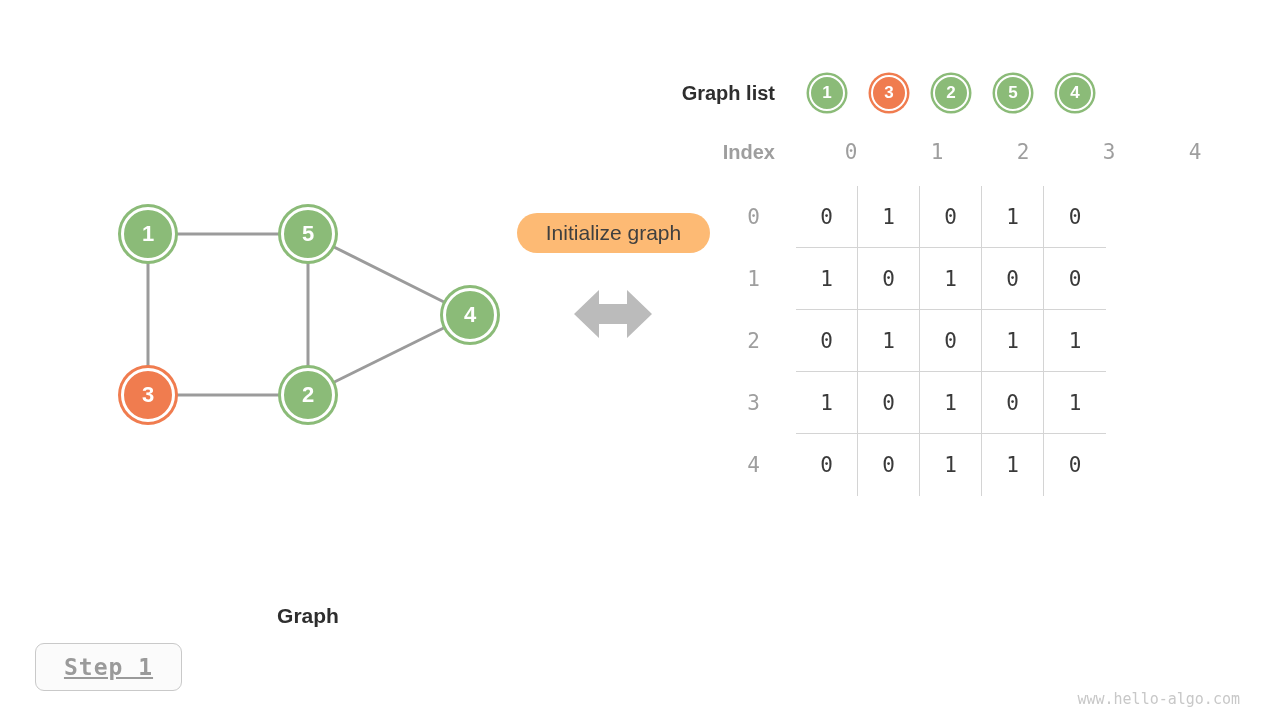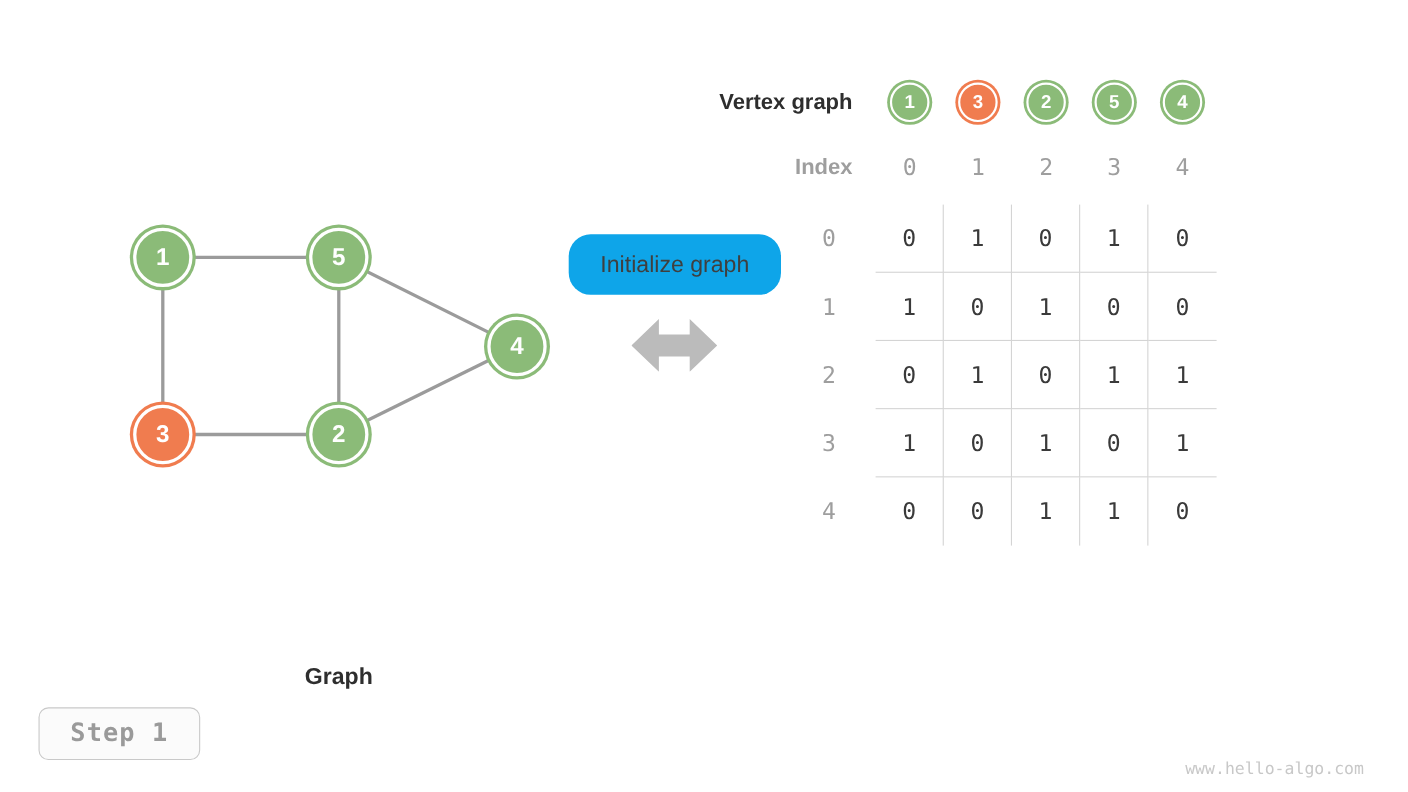--- a/index.html
+++ b/index.html
@@ -14,38 +14,38 @@
   .gnode {
     position:absolute; width:48px; height:48px; border-radius:50%;
     border:3px solid #fff; box-sizing:content-box;
     display:flex; align-items:center; justify-content:center;
     color:#fff; font-weight:bold; font-size:22px;
     transform:translate(-50%,-50%);
   }
 
   
   .init-badge {
-    position:absolute; left:517px; top:213px; width:193px; height:55px;
-    background:#0ea5e9; border-radius:20px;
+    position:absolute; left:517px; top:213px; width:193px; height:40px;
+    background:#fdba74; border-radius:20px;
     display:flex; align-items:center; justify-content:center;
     font-size:21px; color:#3F3F3F;
   }
   .arrow-svg { position:absolute; left:574px; top:290px; }
 
   
   .mrow-grid { display:grid; grid-template-columns:156px repeat(5, 62px); }
   .vrow { position:absolute; left:640px; top:72px; height:42px; align-items:center; }
   .vlabel { text-align:right; padding-right:21px; font-weight:bold; font-size:20px; color:#2E2E2E; }
   .vcellc { display:flex; justify-content:center; }
   .vnode {
     width:32px; height:32px; border-radius:50%; border:2px solid #fff; box-sizing:content-box;
     display:flex; align-items:center; justify-content:center;
     color:#fff; font-weight:bold; font-size:17px;
   }
-  .irow { position:absolute; left:640px; top:140px; height:24px; align-items:center; }
+  .irow { position:absolute; left:640px; top:140px; height:24px; align-items:center;gap:24px; }
   .ilabel { text-align:right; padding-right:21px; font-weight:bold; font-size:20px; color:#9E9E9E; }
   .inum { text-align:center; font-size:21px; color:#9E9E9E; }
 
   .mgrid { position:absolute; left:640px; top:186px; grid-auto-rows:62px; }
   .rlabel {
     display:flex; align-items:center; justify-content:flex-end;
     padding-right:36px; font-size:21px; color:#9E9E9E; box-sizing:border-box;
   }
   .mcell {
     display:flex; align-items:center; justify-content:center;
@@ -55,21 +55,21 @@
   .mcell.bb { border-bottom:1px solid #D4D4D4; }
 
   
   .caption { position:absolute; top:604px; width:320px; text-align:center; font-size:21px; color:#2E2E2E;font-weight:bold; }
   .cap-graph  { left:148px; }
   .cap-matrix { left:778px; }
   .step-badge {
     position:absolute; left:35px; top:643px; width:145px; height:46px;
     border:1.5px solid #C9C9C9; border-radius:9px; background:#FBFBFB;
     display:flex; align-items:center; justify-content:center;
-    font-weight:bold; font-size:23px; color:#9A9A9A; letter-spacing:1px;
+    font-weight:bold; font-size:23px; color:#9A9A9A; letter-spacing:1px;text-decoration:underline;
   }
   .watermark { position:absolute; right:40px; top:678px; font-size:15px; color:#C8C8C8;margin-top:12px; }
 </style>
 </head>
 <body>
 
 <div class="canvas">
 
   <svg class="edges-svg" width="1280" height="720" viewBox="0 0 1280 720">
       <line x1="148" y1="234" x2="308" y2="234" stroke="#9B9B9B" stroke-width="3"></line>
@@ -89,21 +89,21 @@
     </div>
 
   <div class="init-badge">
     <span>Initialize graph</span>
   </div>
   <svg class="arrow-svg" width="78" height="48" viewBox="0 0 78 48">
     <polygon points="0,24 25,0 25,14 53,14 53,0 78,24 53,48 53,34 25,34 25,48" fill="#BBBBBB"></polygon>
   </svg>
 
   <div class="vrow mrow-grid">
-    <div class="vlabel">Vertex graph</div>
+    <div class="vlabel">Graph list</div>
   <div class="vcellc">
         <div class="vnode" style="background: rgb(139, 187, 120); box-shadow: rgb(139, 187, 120) 0px 0px 0px 2.5px;">1</div>
       </div>
       <div class="vcellc">
         <div class="vnode" style="background: rgb(240, 124, 79); box-shadow: rgb(240, 124, 79) 0px 0px 0px 2.5px;">3</div>
       </div>
       <div class="vcellc">
         <div class="vnode" style="background: rgb(139, 187, 120); box-shadow: rgb(139, 187, 120) 0px 0px 0px 2.5px;">2</div>
       </div>
       <div class="vcellc">

